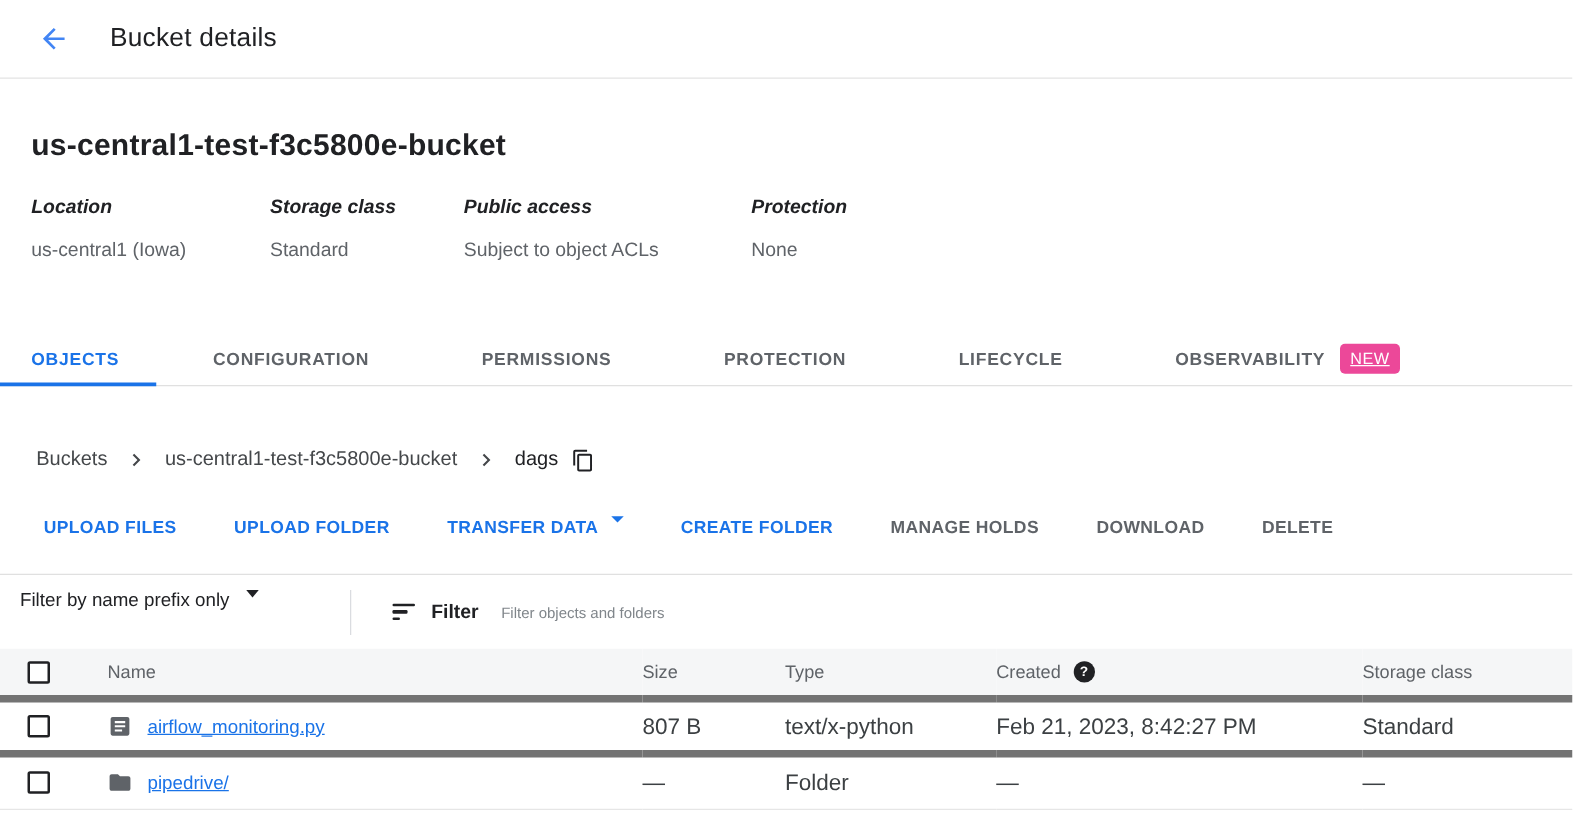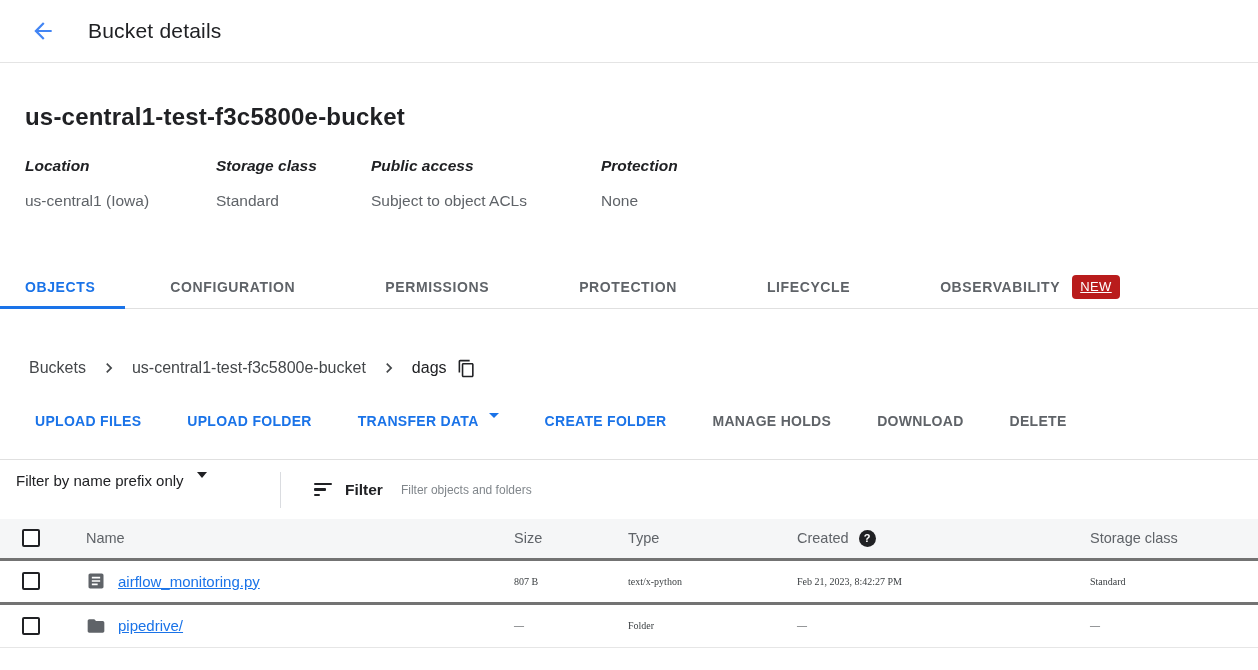--- a/index.html
+++ b/index.html
@@ -55,21 +55,21 @@
     letter-spacing: .6px;
     color: #5f6368;
     cursor: pointer;
     border-bottom: 3px solid transparent;
     margin-bottom: -1px;
   }
   .tab.first { padding: 0 30px 0 25px; }
   .tab.active { color: #1a73e8; border-bottom-color: #1a73e8; }
   .new-badge {
     margin-left: 12px;
-    background: #b91c1c;
+    background: #ec4899;
     color: #ffffff;
     font-size: 13px;
     font-weight: 400;
     letter-spacing: .4px;
     padding: 4px 8px 5px 8px;
     border-radius: 4px;
     text-decoration: underline;
   }
   
   .breadcrumb {
@@ -144,40 +144,40 @@
   .filter-input::placeholder { color: #80868b; }
   
   table { width: 1258px; border-collapse: collapse; table-layout: fixed; }
   col.c-check { width: 64px; }
   col.c-name  { width: 450px; }
   col.c-size  { width: 114px; }
   col.c-type  { width: 169px; }
   col.c-created { width: 293px; }
   thead tr { background: #f5f6f7; height: 40px; }
   th { font-weight: 400; font-size: 14.5px; color: #5f6368; text-align: left; }
-  tbody tr { height: 44px; border-top: 3px solid #737373; }
+  tbody tr { height: 44px; border-top: 6px solid #737373; }
   tbody tr:last-child { border-bottom: 1px solid #e6e6e6; }
   .cell-check { padding-left: 22px; }
   .checkbox {
     width: 18px; height: 18px;
     border: 2px solid #202124;
     border-radius: 2px;
     cursor: pointer;
     background: #fff;
   }
   .name-flex { display: flex; align-items: center; padding-left: 22px; }
   .obj-icon { width: 20px; height: 20px; flex: 0 0 20px; display:flex; align-items:center; }
   .obj-link {
     margin-left: 12px;
     font-size: 15px;
     color: #1a73e8;
     text-decoration: underline;
     cursor: pointer;
   }
-  td.val { font-size: 10px; color: #3c4043; font-family: Liberation Serif, serif; }
+  td.val { font-size: 18px; color: #3c4043; }
   .created-head { display: flex; align-items: center; }
   .help-icon {
     margin-left: 10px;
     width: 17px; height: 17px;
     border-radius: 50%;
     background: #202124;
     color: #ffffff;
     font-size: 11px; font-weight: 700;
     display: flex; align-items: center; justify-content: center;
     cursor: pointer;

